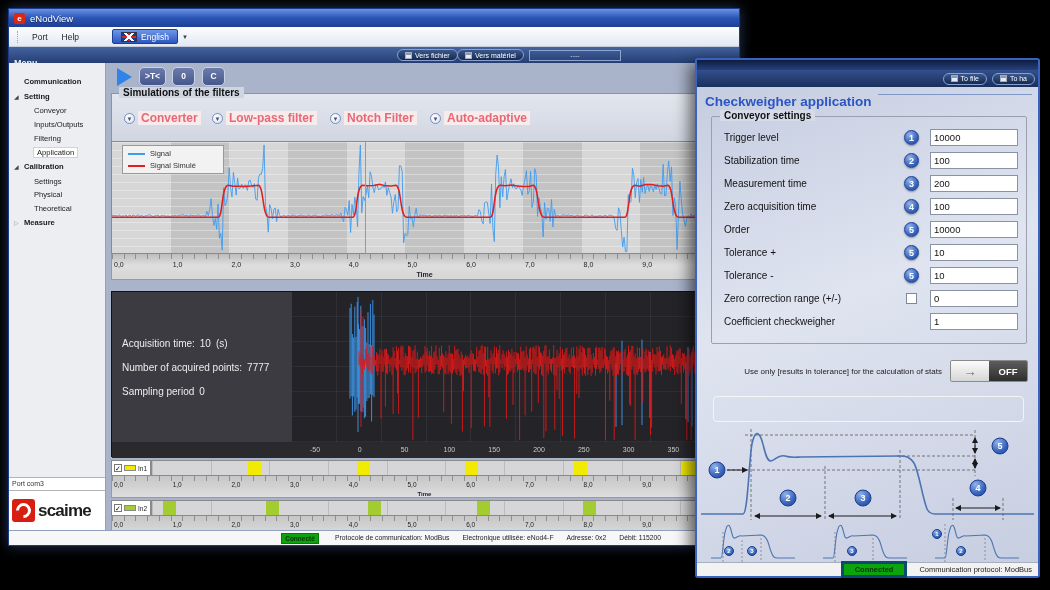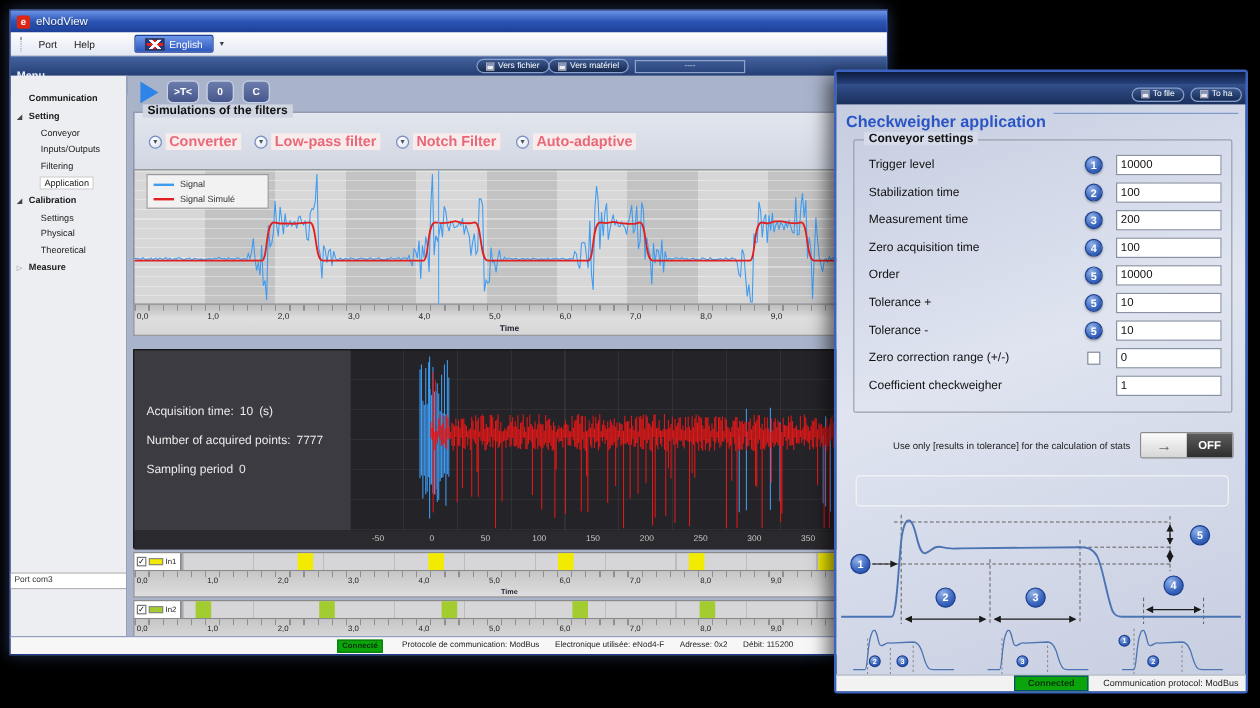--- a/index.html
+++ b/index.html
@@ -155,21 +155,21 @@
   .cw-toggle-label{flex:1;text-align:right;font-size:8px;color:#222;}
   .switch{width:78px;height:22px;border:1px solid #8a8a8a;border-radius:2px;display:flex;overflow:hidden;flex:0 0 auto;}
   .sw-left{flex:1;background:linear-gradient(180deg,#fbfbfb,#d6d6d6);color:#6a6a6a;font-size:13px;font-weight:bold;
            display:flex;align-items:center;justify-content:center;}
   .sw-right{width:38px;background:linear-gradient(180deg,#5d5d5d,#2e2e2e);color:#fff;font-weight:bold;font-size:9.5px;
             display:flex;align-items:center;justify-content:center;}
   .frame-empty{position:absolute;left:16px;right:14px;top:336px;height:26px;border:1px solid rgba(245,252,245,.85);border-radius:4px;}
   .diagram{position:absolute;left:0;top:360px;width:341px;height:144px;}
   .cw-status{position:absolute;left:0;right:0;bottom:0;height:14px;background:#f2f2f2;border-top:1px solid #a8b0c0;
              display:flex;align-items:center;justify-content:flex-end;gap:12px;padding-right:6px;}
-  .badge-conn2{background:#0ba40b;border:1px solid #0c4a6e;color:#06320a;font-size:7.5px;font-weight:bold;
+  .badge-conn2{background:#0ba40b;border:3px solid #0c4a6e;color:#06320a;font-size:7.5px;font-weight:bold;
                padding:1px 11px;line-height:9px;}
   .cw-proto{font-size:7.5px;color:#222;}
 </style>
 </head>
 <body>
 
 <div class="stage">
 
   <div class="win-main">
     <div class="titlebar">
@@ -207,20 +207,26 @@
         <div class="t-child"><span>Inputs/Outputs</span></div>
         <div class="t-child"><span>Filtering</span></div>
         <div class="t-child sel"><span>Application</span></div>
         <div class="t-root"><span class="arr">◢</span><span>Calibration</span></div>
         <div class="t-child"><span>Settings</span></div>
         <div class="t-child"><span>Physical</span></div>
         <div class="t-child"><span>Theoretical</span></div>
         <div class="t-root"><span class="arr hollow">▷</span><span>Measure</span></div>
       </div>
       <div class="port-box">Port com3</div>
+      <div class="side-footer">
+        <div class="logo">
+          <div class="logo-icon"></div>
+          <div class="logo-text">scaime</div>
+        </div>
+      </div>
     </div>
 
     <div class="mainarea">
       <div class="play-btn"></div>
       <div class="tool-btn tb0">&gt;T&lt;</div>
       <div class="tool-btn tb1">0</div>
       <div class="tool-btn tb2">C</div>
 
       <div class="filtersbox">
         <div class="gb-label">Simulations of the filters</div>

